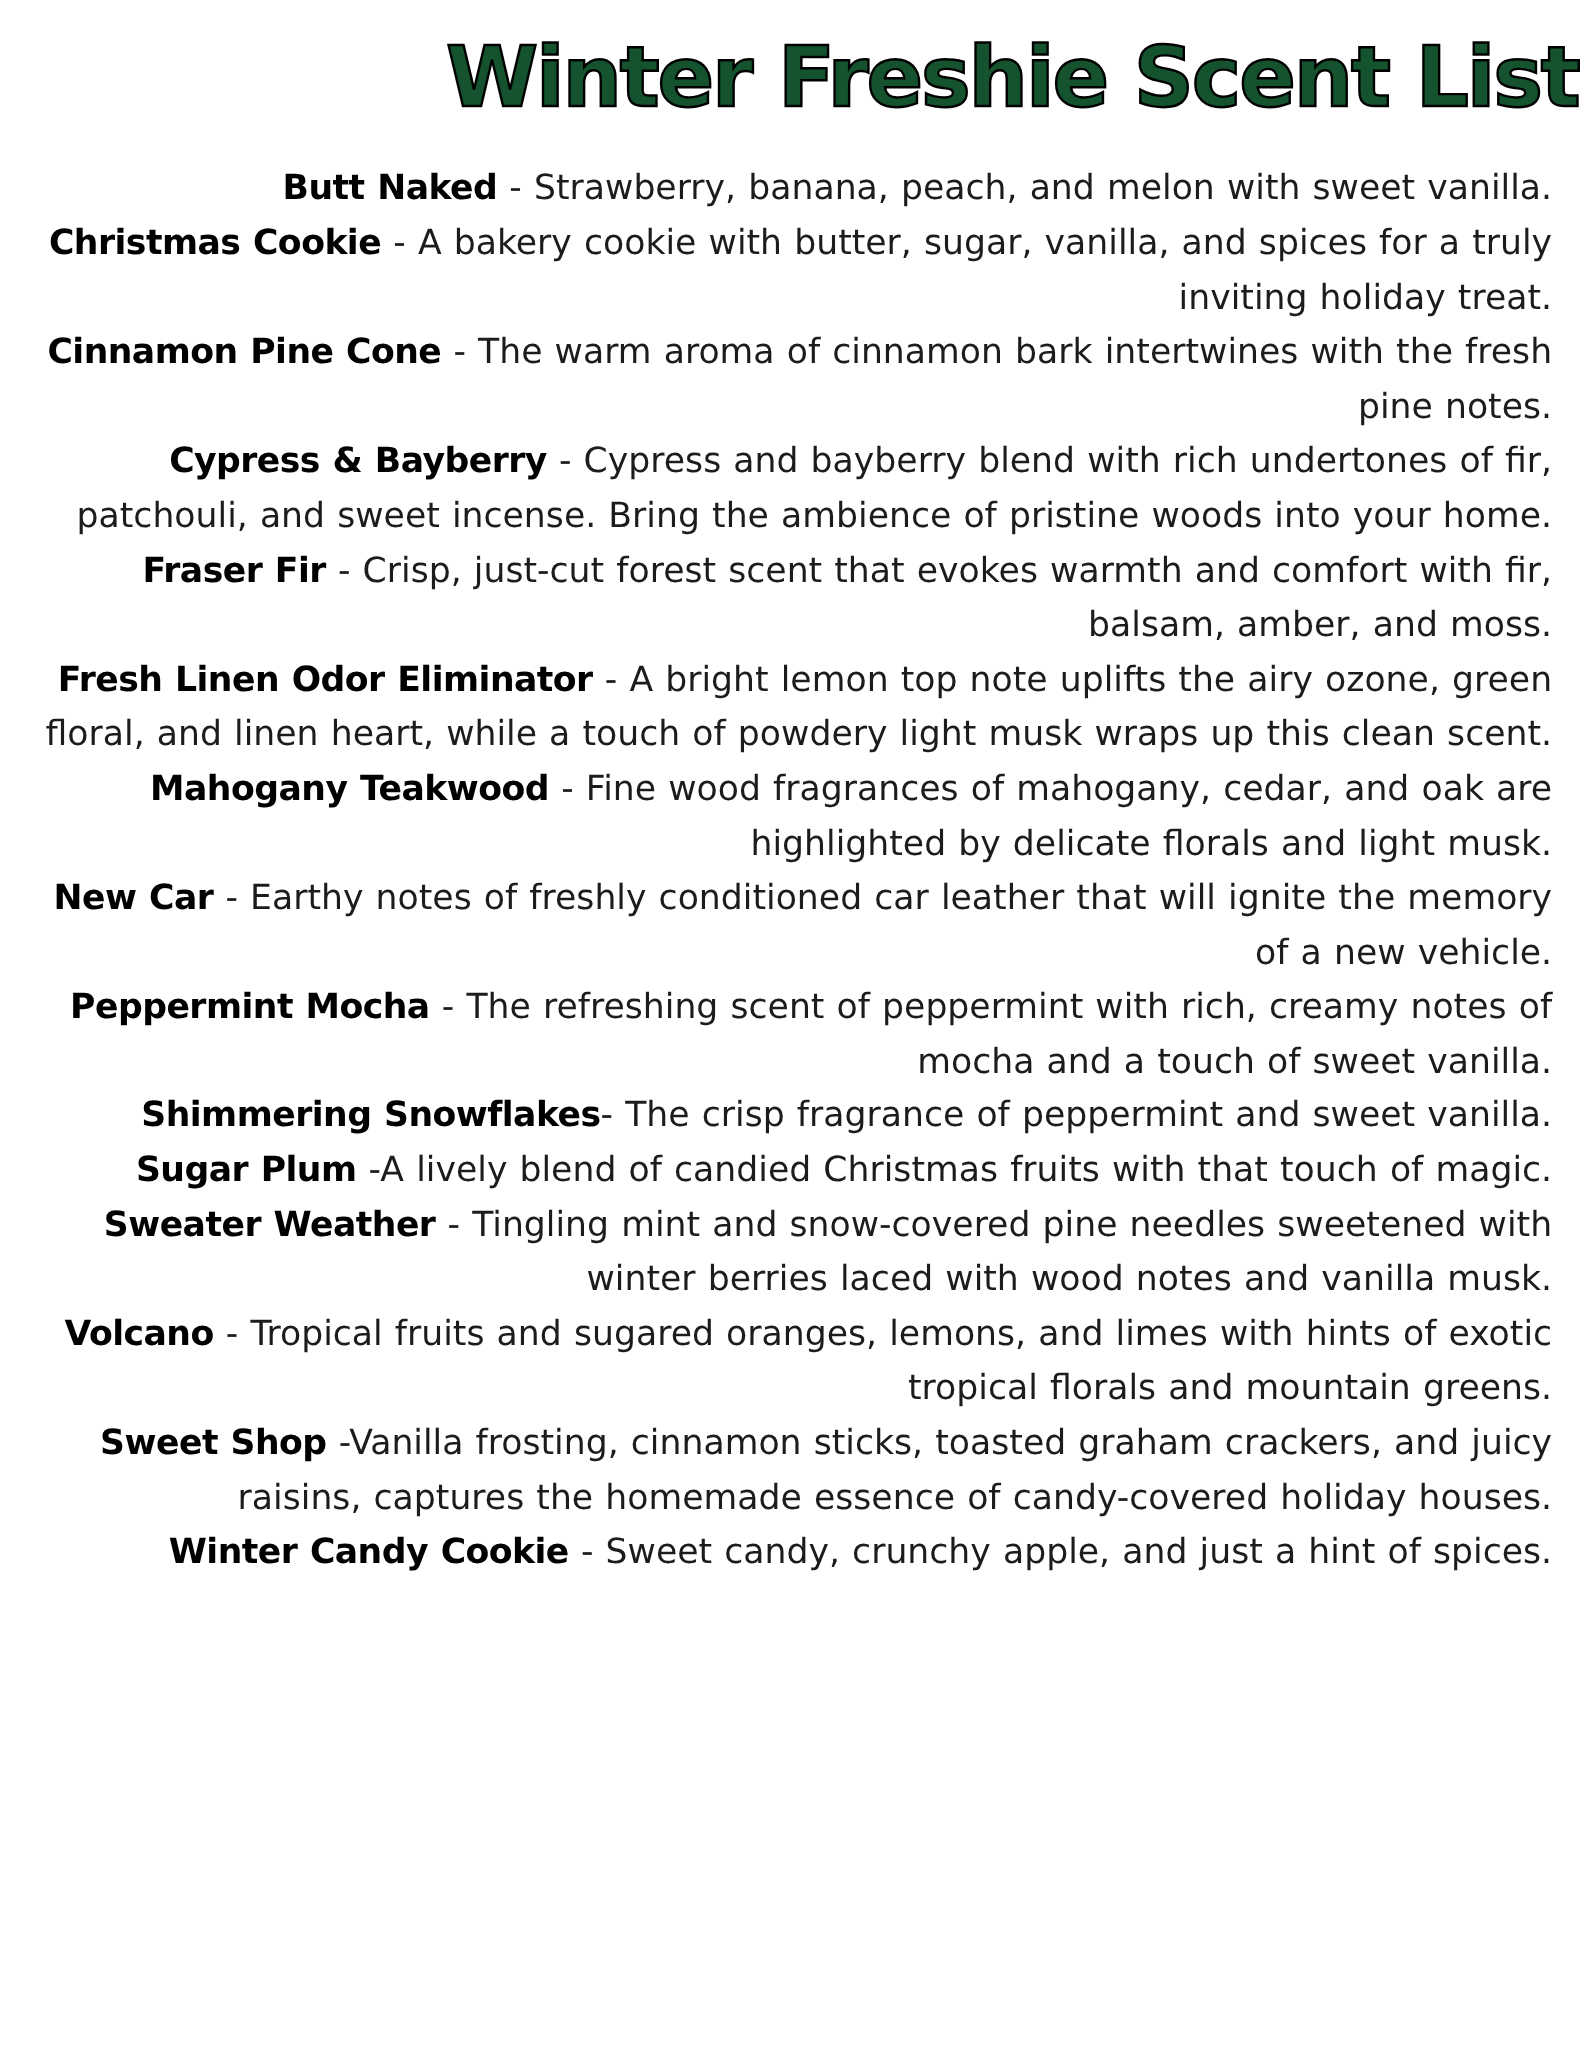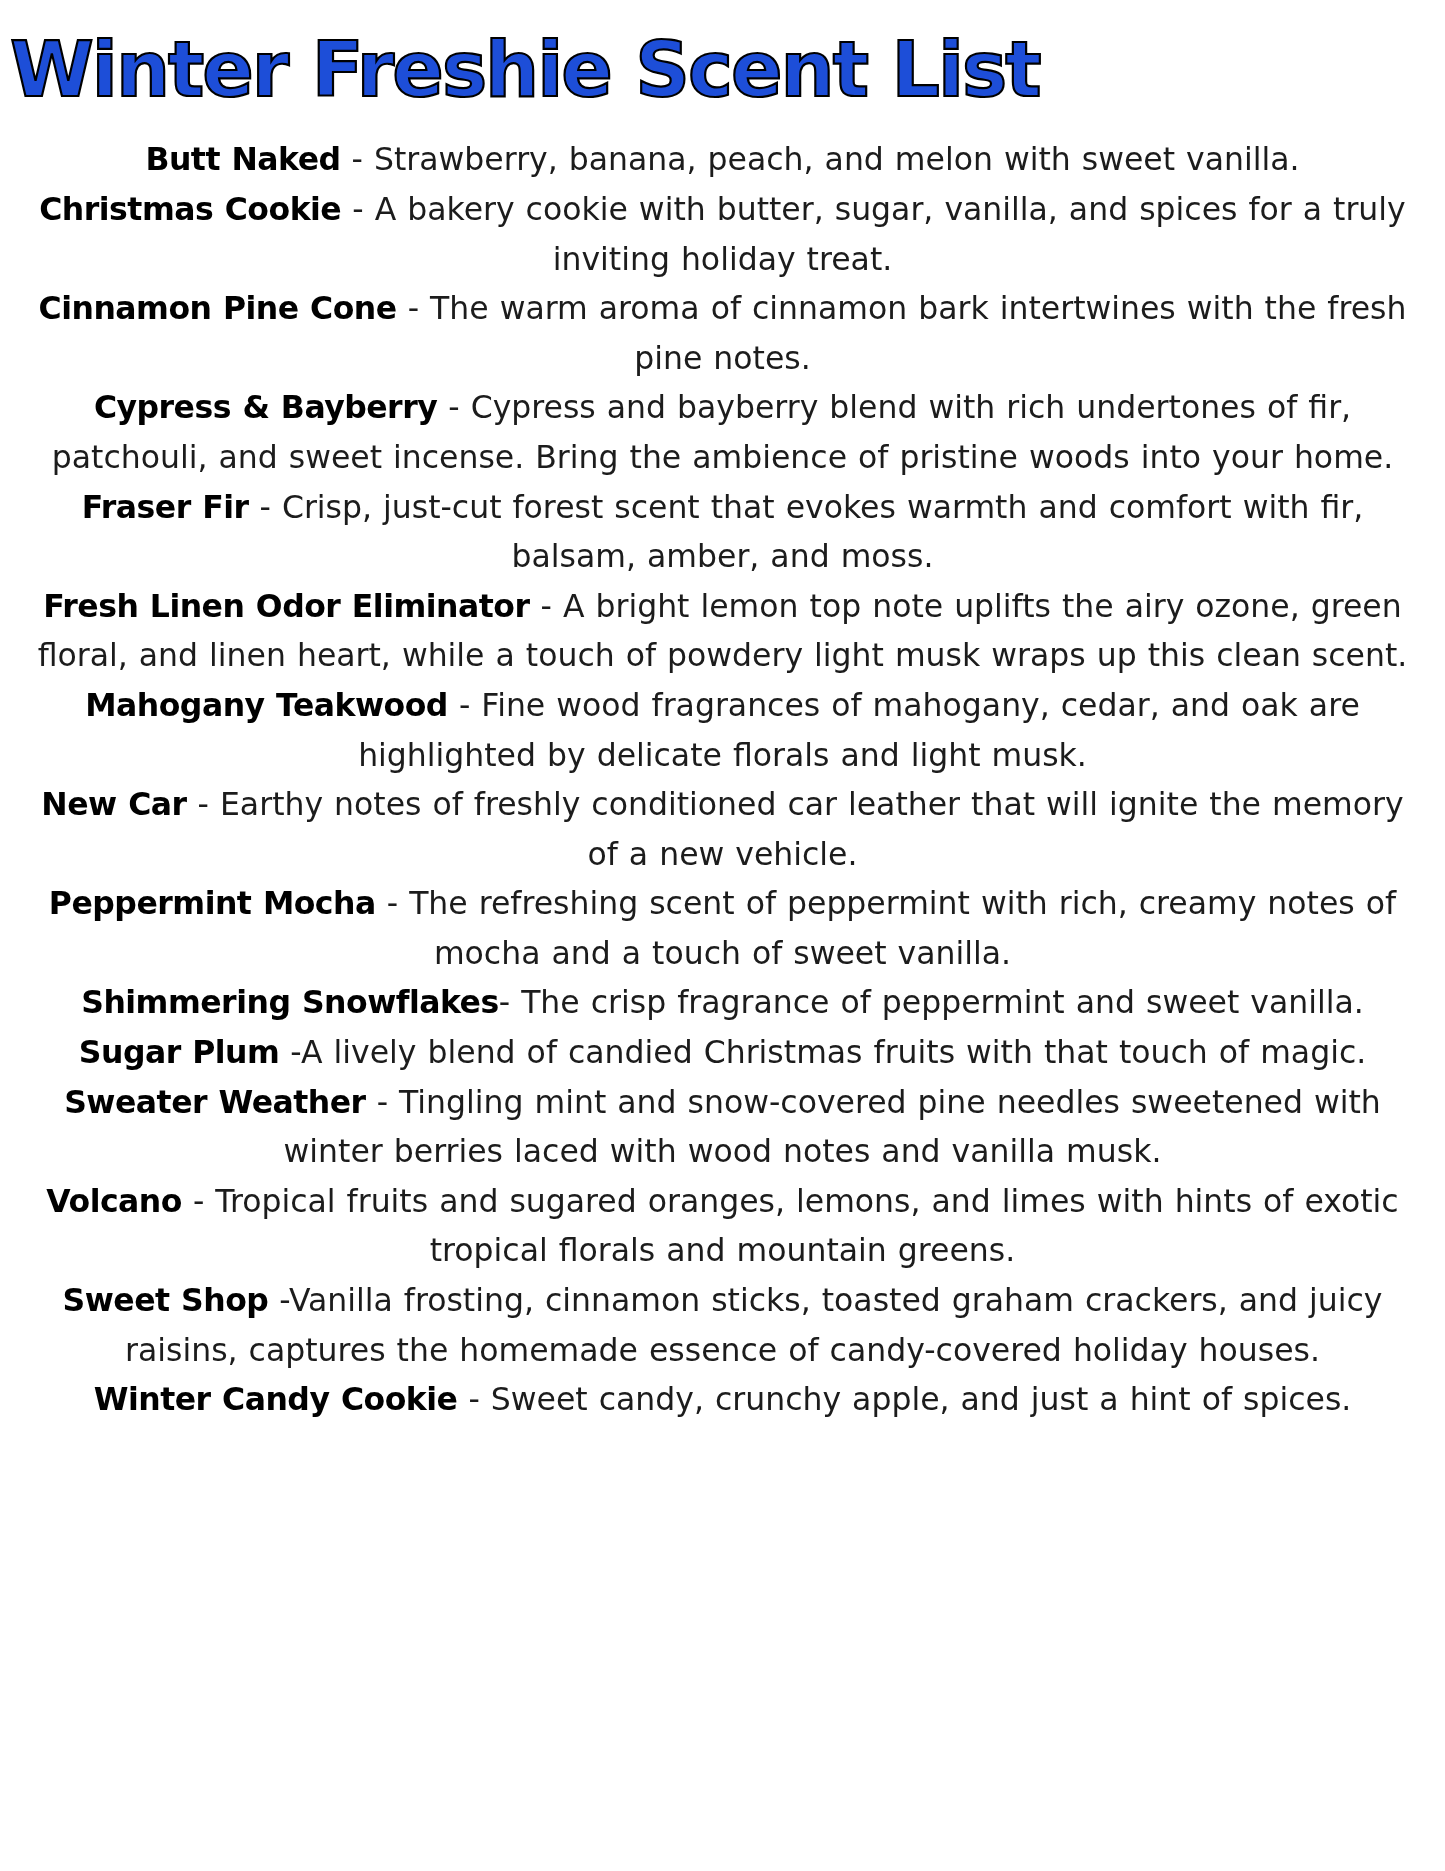--- a/index.html
+++ b/index.html
@@ -13,38 +13,38 @@
     overflow: hidden;
     font-family: "DejaVu Sans", sans-serif;
     color: #1c1c1c;
   }
   .page {
     width: 100%;
     height: 100%;
     box-sizing: border-box;
   }
   h1.title {
-    text-align: left;
+    text-align: right;
     font-size: 76px;
     line-height: 1.15;
     font-weight: bold;
-    color: #1d4ed8;
+    color: #14532d;
     letter-spacing: -2px;
-    margin: 26px 10px 22px 10px;
+    margin: 26px 10px 34px 10px;
     -webkit-text-stroke: 2.2px #000000;
   }
   .scent-list {
     padding: 0 34px;
     font-size: 31.5px;
     line-height: 49.6px;
   }
   .scent-list p {
     margin: 0;
     padding: 0;
-    text-align: center;
+    text-align: right;
     word-spacing: 1px;
   }
   .scent-name {
     font-weight: bold;
     color: #000000;
     letter-spacing: -0.5px;
   }
   .scent-desc, .scent-sep {
     font-weight: normal;
     color: #1c1c1c;

